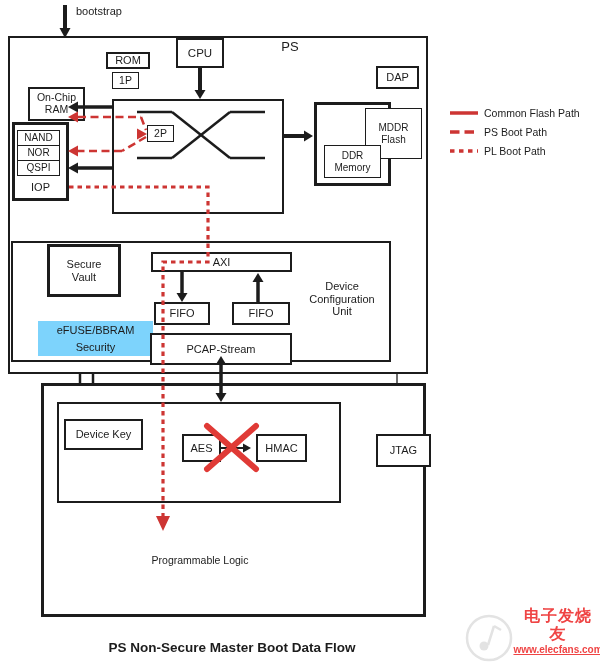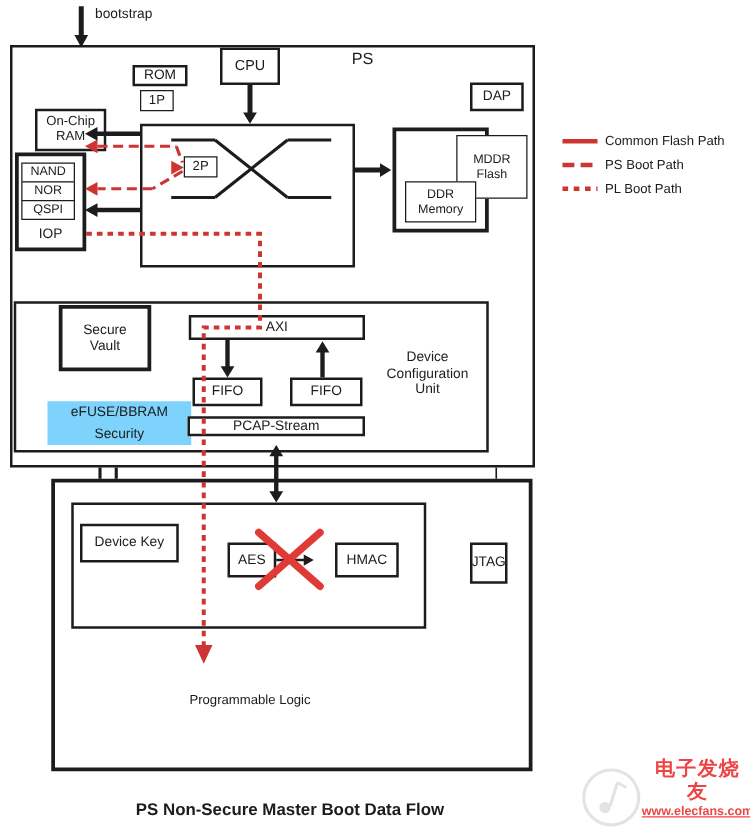--- a/index.html
+++ b/index.html
@@ -109,28 +109,28 @@
     <span>Secure</span>
     <span>Vault</span>
   </div>
   <div class="lbl f11" style="left:38px;top:321px;width:115px;height:35px;flex-direction:column;background:#7dd3fc;line-height:1.5;">
     <span>eFUSE/BBRAM</span>
     <span>Security</span>
   </div>
   <div class="bx f11" style="left:151px;top:252px;width:141px;height:20px;">AXI</div>
   <div class="bx f11" style="left:154px;top:302px;width:56px;height:23px;">FIFO</div>
   <div class="bx f11" style="left:232px;top:302px;width:58px;height:23px;">FIFO</div>
-  <div class="bx f11" style="left:150px;top:333px;width:142px;height:16px;">PCAP-Stream</div>
+  <div class="bx f11" style="left:150px;top:333px;width:142px;height:32px;">PCAP-Stream</div>
 
   <div class="bx bx3" style="left:41px;top:383px;width:385px;height:234px;"></div>
   <div class="bx" style="left:57px;top:402px;width:284px;height:101px;"></div>
   <div class="bx f11" style="left:64px;top:419px;width:79px;height:31px;">Device Key</div>
   <div class="bx f11" style="left:182px;top:434px;width:39px;height:28px;">AES</div>
-  <div class="bx f11" style="left:268px;top:434px;width:51px;height:28px;">HMAC</div>
-  <div class="bx f11" style="left:376px;top:434px;width:30px;height:33px;">JTAG</div>
+  <div class="bx f11" style="left:256px;top:434px;width:51px;height:28px;">HMAC</div>
+  <div class="bx f11" style="left:376px;top:434px;width:55px;height:33px;">JTAG</div>
   <div class="lbl f105" style="left:138px;top:553px;width:124px;height:14px;">Programmable Logic</div>
 
   <div class="bx f105" style="left:147px;top:125px;width:27px;height:17px;border-width:1.5px;">2P</div>
 
   <div class="lbl title" style="left:32px;top:639px;width:400px;height:18px;">PS Non-Secure Master Boot Data Flow</div>
 
   <div class="lbl wm" style="left:516px;top:615px;width:84px;height:20px;font-size:16px;font-weight:bold;letter-spacing:1px;">电子发烧友</div>
   <div class="lbl wm" style="left:516px;top:644px;width:84px;height:12px;font-size:10px;font-weight:bold;text-decoration:underline;">www.elecfans.com</div>
 
   <svg width="600" height="671" viewBox="0 0 600 671">

